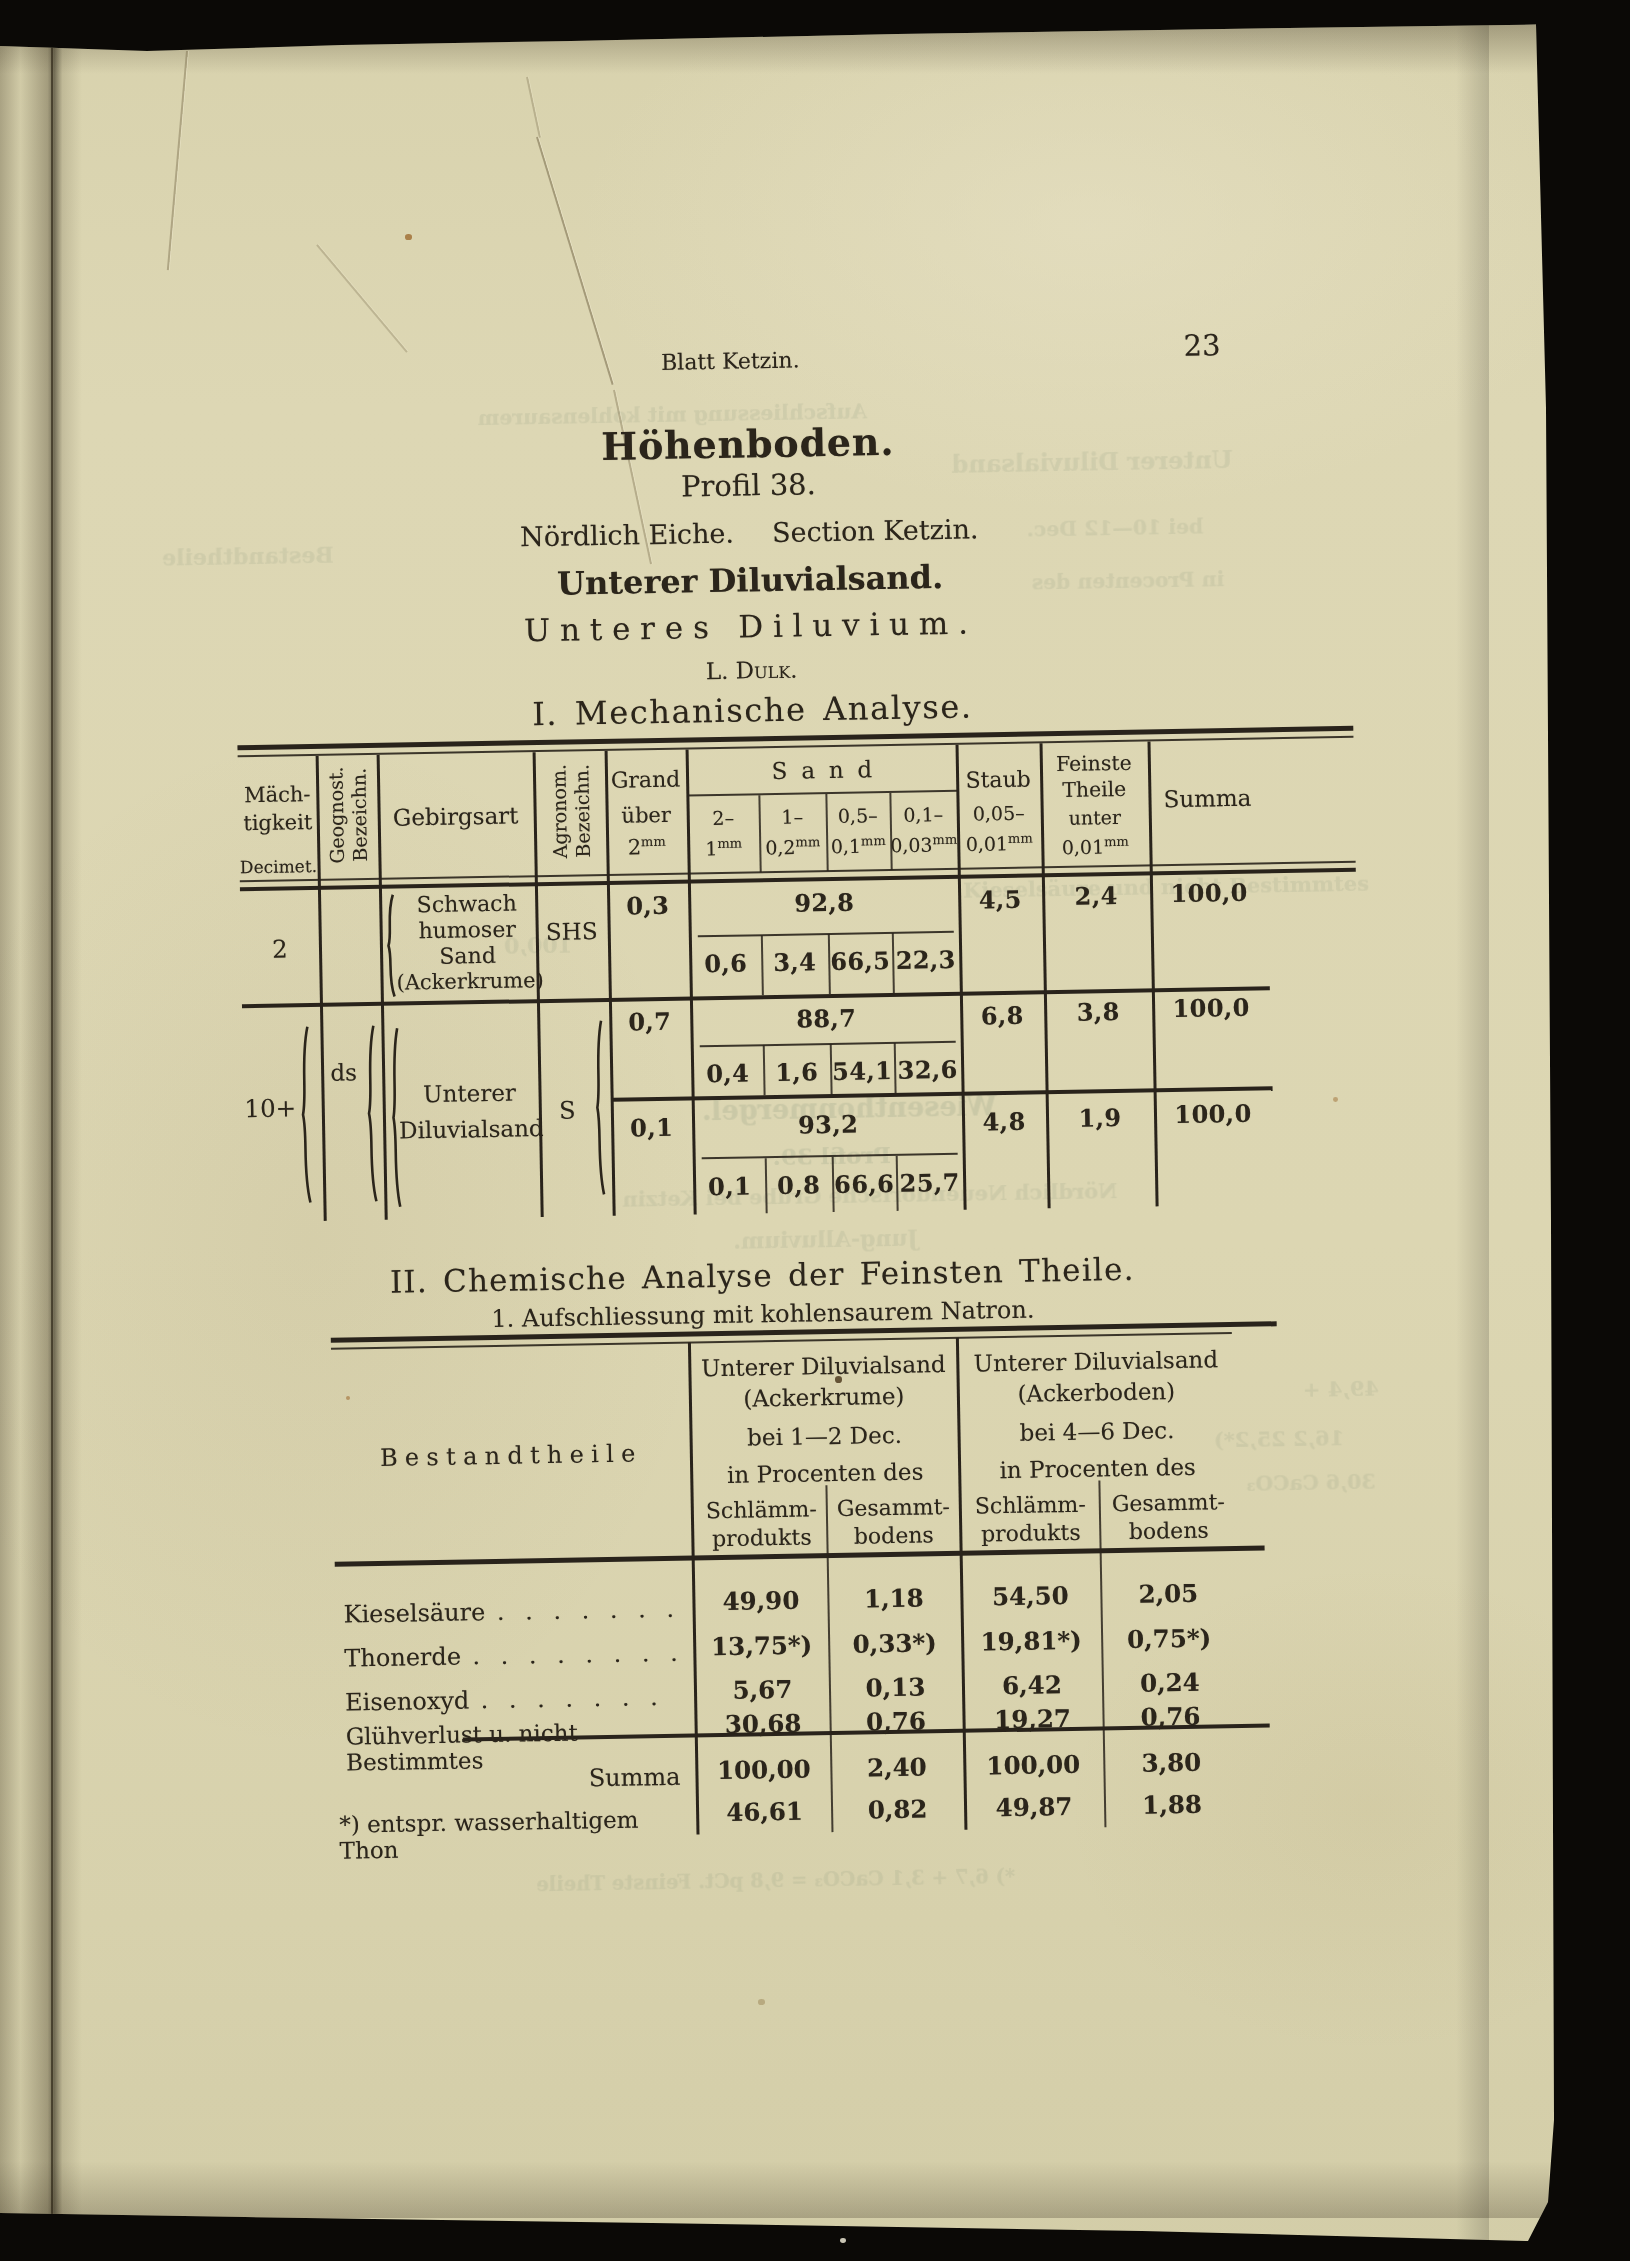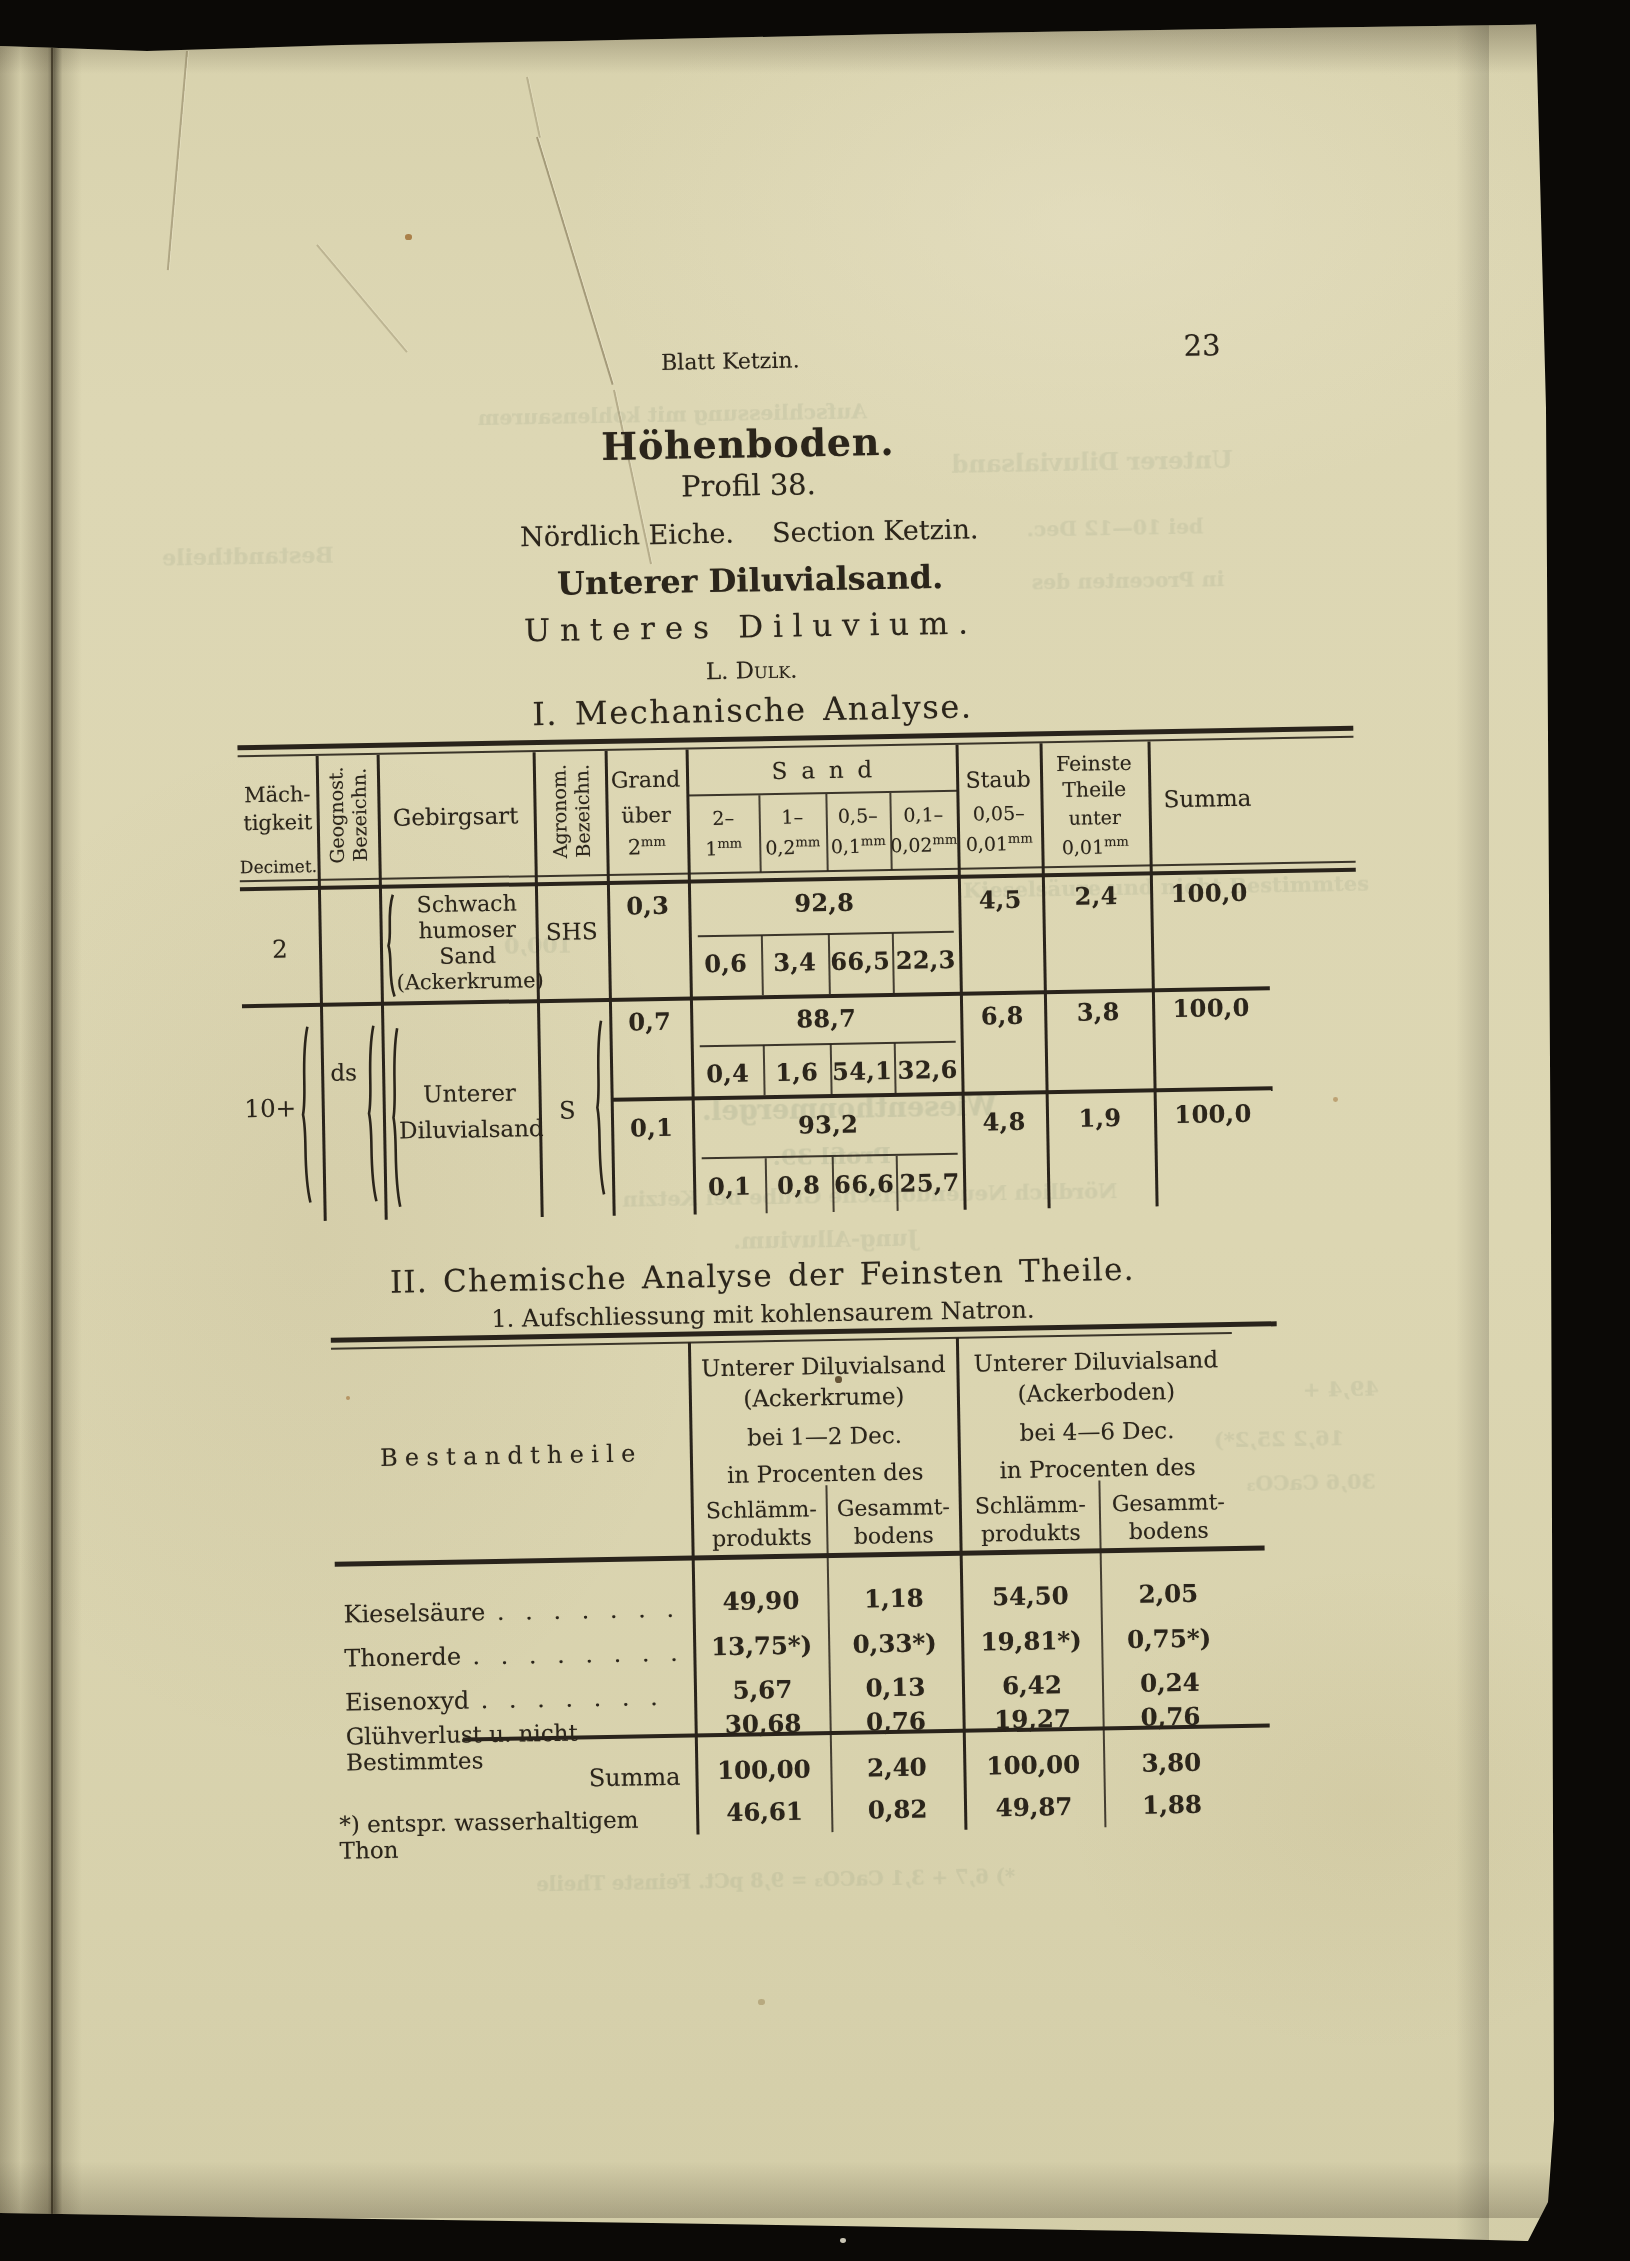--- a/index.html
+++ b/index.html
@@ -154,21 +154,21 @@
       <span>2</span><sup class="u">mm</sup>
     </div>
     <div class="abs ctr" style="left:692px;top:758px;width:270px;font-size:23px;word-spacing:6.5px;">S a n d</div>
     <div class="abs ctr" style="left:692px;top:806px;width:71px;font-size:19px;">2–</div>
     <div class="abs ctr" style="left:692px;top:835px;width:71px;font-size:19px;"><span>1</span><sup class="u">mm</sup></div>
     <div class="abs ctr" style="left:763px;top:806px;width:67px;font-size:19px;">1–</div>
     <div class="abs ctr" style="left:763px;top:835px;width:67px;font-size:19px;"><span>0,2</span><sup class="u">mm</sup></div>
     <div class="abs ctr" style="left:830px;top:806px;width:64px;font-size:19px;">0,5–</div>
     <div class="abs ctr" style="left:830px;top:835px;width:64px;font-size:19px;"><span>0,1</span><sup class="u">mm</sup></div>
     <div class="abs ctr" style="left:894px;top:806px;width:67px;font-size:19px;">0,1–</div>
-    <div class="abs ctr" style="left:894px;top:835px;width:67px;font-size:19px;"><span>0,02</span><sup class="u">mm</sup></div>
+    <div class="abs ctr" style="left:894px;top:835px;width:67px;font-size:19px;"><span>0,03</span><sup class="u">mm</sup></div>
     <div class="abs ctr" style="left:961px;top:771px;width:84px;font-size:22px;">Staub</div>
     <div class="abs ctr" style="left:961px;top:806px;width:84px;font-size:19px;">0,05–</div>
     <div class="abs ctr" style="left:961px;top:835px;width:84px;font-size:19px;"><span>0,01</span><sup class="u">mm</sup></div>
     <div class="abs ctr" style="left:1045px;top:757px;width:108px;font-size:20.4px;">Feinste</div>
     <div class="abs ctr" style="left:1045px;top:783px;width:108px;font-size:20.4px;">Theile</div>
     <div class="abs ctr" style="left:1045px;top:812px;width:108px;font-size:19px;">unter</div>
     <div class="abs ctr" style="left:1045px;top:840px;width:108px;font-size:19px;"><span>0,01</span><sup class="u">mm</sup></div>
     <div class="abs ctr" style="left:1153px;top:793px;width:118px;font-size:23px;">Summa</div>
 
     <div class="abs ctr" style="left:243px;top:926px;width:78px;font-size:24.5px;">2</div>

